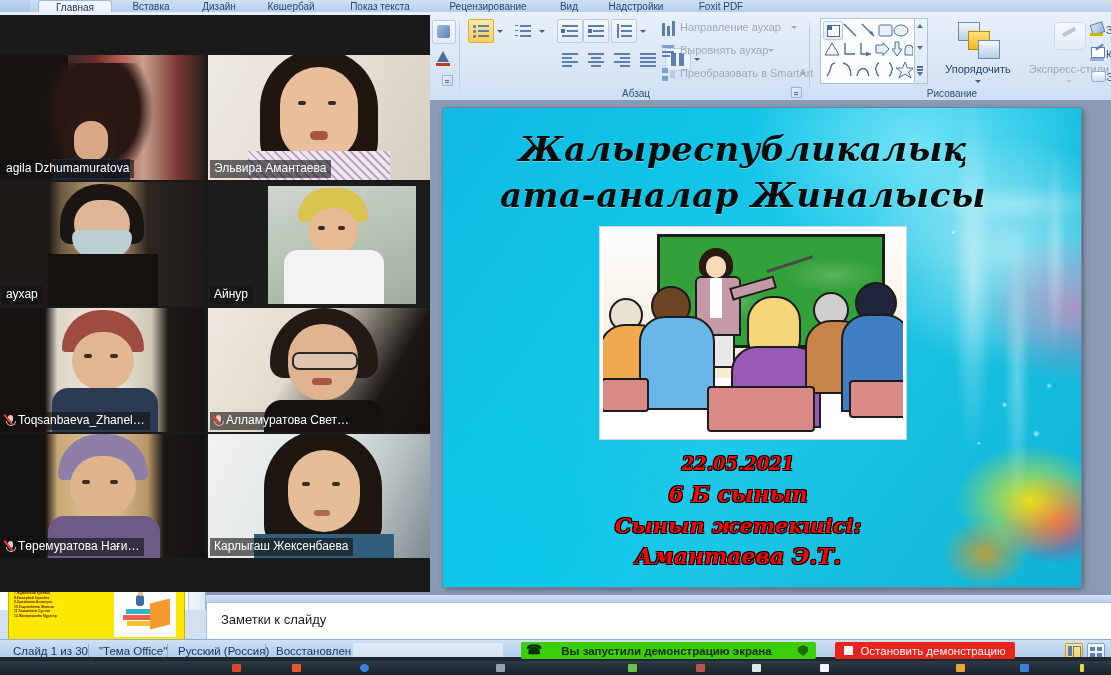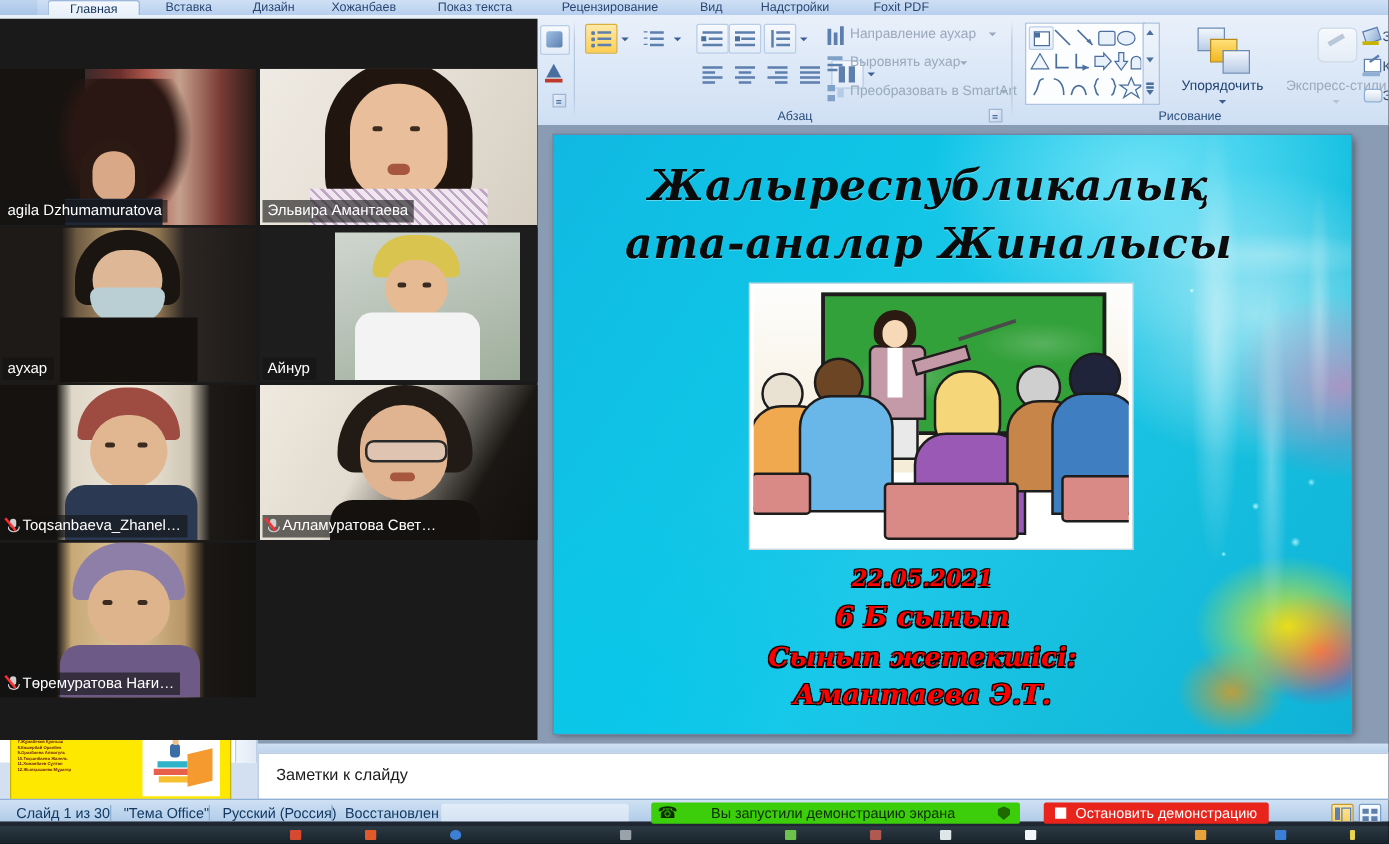--- a/index.html
+++ b/index.html
@@ -175,21 +175,21 @@
   .sb-views{position:absolute;right:6px;top:3px;display:flex;gap:4px;}
   .vbtn{width:16px;height:16px;border:1px solid #7c9fc6;border-radius:2px;position:relative;
     background:linear-gradient(#fbfdff,#dbe8f6);}
   .vbtn.sel{background:linear-gradient(#ffe9a8,#f7c94f);border-color:#c79a28;}
   .vb-a{position:absolute;left:2px;top:2px;width:4px;height:10px;background:#5d7fae;}
   .vb-b{position:absolute;left:7px;top:2px;width:6px;height:10px;border:1px solid #5d7fae;}
   .vb-c{position:absolute;width:5px;height:4px;background:#5d7fae;}
 
   
   .sharebar{position:absolute;left:521px;top:642px;width:295px;height:17px;background:#3ccd0b;
-    border-radius:2px;display:flex;align-items:center;}
+    border-radius:2px;display:flex;align-items:center;font-weight:bold;}
   .sharebar .phone{position:relative;width:22px;height:17px;flex:0 0 22px;}
   .sharebar .phone:after{content:"\260E";position:absolute;left:5px;top:0px;font-size:13px;color:#0a2d00;}
   .sharebar .stxt{flex:1;text-align:center;font-size:11.5px;color:#0c2b00;white-space:nowrap;}
   .sharebar .shield{position:relative;width:26px;height:17px;flex:0 0 26px;}
   .sharebar .shield:after{content:"";position:absolute;left:8px;top:3px;width:10px;height:11px;
     background:#1d6b00;clip-path:polygon(50% 0,100% 22%,100% 62%,50% 100%,0 62%,0 22%);}
   .stopbar{position:absolute;left:835px;top:642px;width:180px;height:17px;background:#e8241c;
     border-radius:2px;display:flex;align-items:center;justify-content:center;gap:7px;}
   .stopbar .sq{width:9px;height:9px;background:#fff;}
   .stopbar .stxt{font-size:11.5px;color:#fff;white-space:nowrap;}
@@ -204,21 +204,21 @@
 
 <div id="root">
 
   <div class="ppt">
 
     <div class="tabstrip">
       <div class="homebox"></div>
       <div class="tab active" style="left:38px;width:72px;">Главная</div>
       <div class="tab" style="left:118px;width:66px;">Вставка</div>
       <div class="tab" style="left:188px;width:62px;">Дизайн</div>
-      <div class="tab" style="left:254px;width:74px;">Хожанбаев</div>
+      <div class="tab" style="left:254px;width:74px;">Көшербай</div>
       <div class="tab" style="left:332px;width:96px;">Показ текста</div>
       <div class="tab" style="left:436px;width:104px;">Рецензирование</div>
       <div class="tab" style="left:548px;width:42px;">Вид</div>
       <div class="tab" style="left:596px;width:80px;">Надстройки</div>
       <div class="tab" style="left:684px;width:74px;">Foxit PDF</div>
     </div>
 
     <div class="ribbon">
 
       <div class="grp" style="left:430px;width:30px;">
@@ -646,20 +646,29 @@
       <div class="vname">
         <span class="mutemic">
             <span class="b"></span>
             <span class="u"></span>
             <span class="sl"></span>
           </span>
         <span>Төремуратова Нағи…</span>
       </div>
     </div>
 
+    <div class="vcell" style="left:208px;top:419px;width:222px;height:124px;">
+      <div class="cam" style="background:linear-gradient(115deg,#f0f2f2 0%,#e3e7e8 46%,#b9c2c4 72%,#7d8a90 100%);"></div>
+      <div style="position:absolute;left:56px;top:-4px;width:118px;height:118px;background:#1c1510;border-radius:58px 58px 22px 22px;"></div>
+      <div style="position:absolute;left:80px;top:16px;width:72px;height:82px;background:#e5bd97;border-radius:36px;"></div>
+      <div style="position:absolute;left:94px;top:48px;width:8px;height:4px;background:#3a2a20;border-radius:3px;box-shadow:30px 0 0 #3a2a20;"></div>
+      <div style="position:absolute;left:106px;top:76px;width:16px;height:6px;background:#b06a52;border-radius:5px;"></div>
+      <div style="position:absolute;left:46px;top:100px;width:140px;height:24px;background:#2f5f7a;"></div>
+      <div class="vname">Карлыгаш Жексенбаева</div>
+    </div>
   </div>
 
   <div class="sharebar">
     <span class="phone"></span>
     <span class="stxt">Вы запустили демонстрацию экрана</span>
     <span class="shield"></span>
   </div>
   <div class="stopbar">
     <span class="sq"></span>
     <span class="stxt">Остановить демонстрацию</span>

